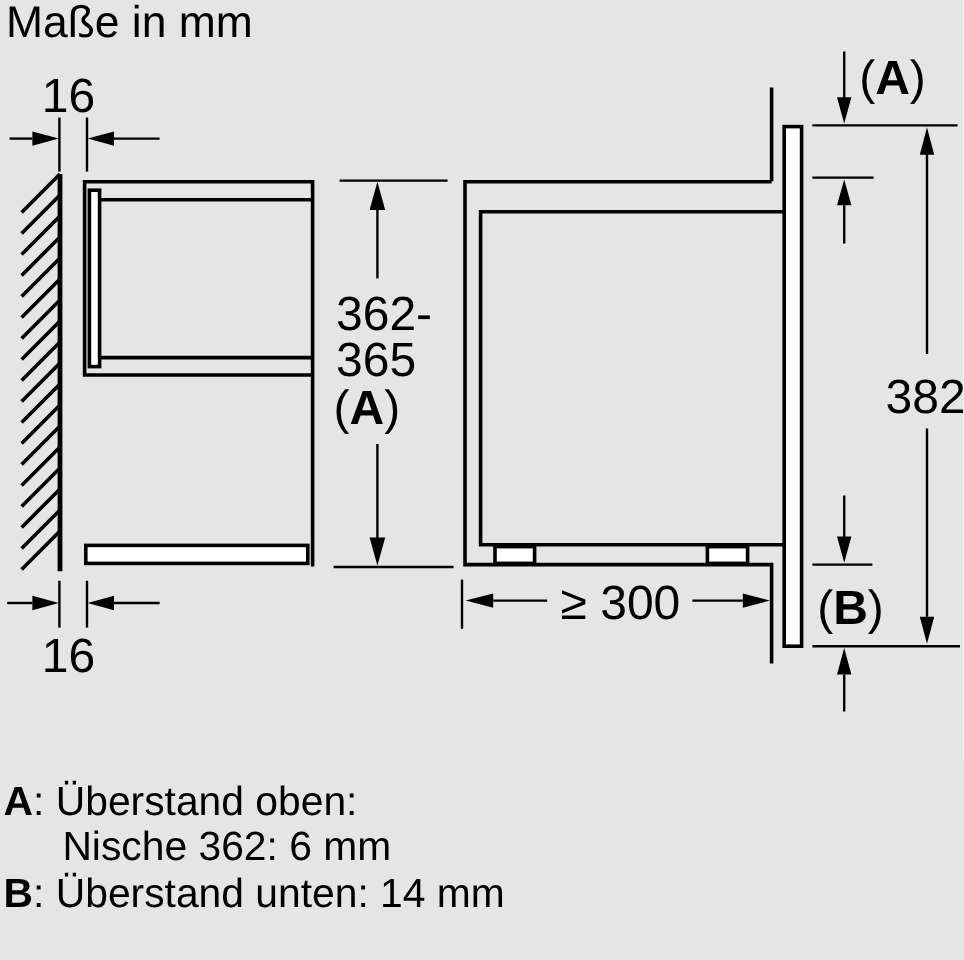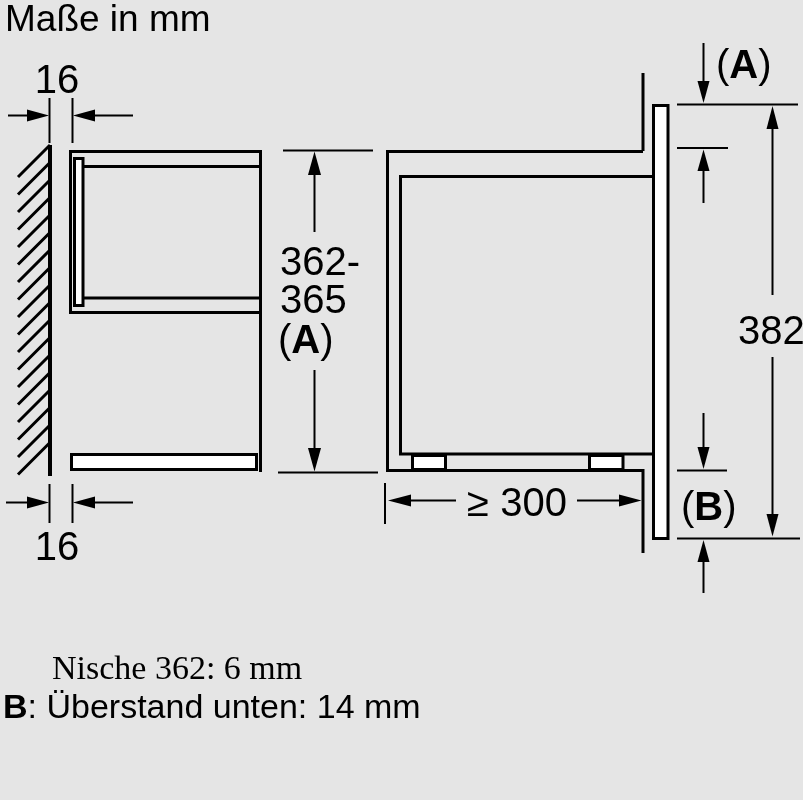--- a/index.html
+++ b/index.html
@@ -17,21 +17,21 @@
   svg polygon{fill:#000;stroke:none;}
   .dim-text{
     font-family:"Liberation Sans",sans-serif;font-size:40px;fill:#000;
   }
   .b-tspan{font-weight:bold;}
   .legend{
     position:absolute;left:3px;top:649px;font-size:34px;line-height:38.3px;
     white-space:nowrap;
   }
   .legend .b{font-weight:bold;}
-  .legend .indent{padding-left:49px;font-family:Liberation Serif, serif;}
+  .legend .indent{padding-left:49px;}
 </style>
 </head>
 <body>
 
 <div class="canvas">
 
   <div class="title">Maße in mm</div>
 
   <svg width="803" height="800" viewBox="0 0 803 800">
 
@@ -118,17 +118,18 @@
       <polygon points="388,500.5 411,494.5 411,506.5"></polygon>
       <line x1="411" y1="500.5" x2="456" y2="500.5" stroke-width="2"></line>
       <line x1="577" y1="500.5" x2="619" y2="500.5" stroke-width="2"></line>
       <polygon points="641.5,500.5 619,494.5 619,506.5"></polygon>
       <text class="dim-text" x="517" y="516" text-anchor="middle">≥ 300</text>
     </g>
 
   </svg>
 
   <div class="legend">
+    <div class="line"><span class="b">A</span><span>: Überstand oben:</span></div>
     <div class="line indent">Nische 362: 6 mm</div>
     <div class="line"><span class="b">B</span><span>: Überstand unten: 14 mm</span></div>
   </div>
 
 </div>
 
 </body></html>

